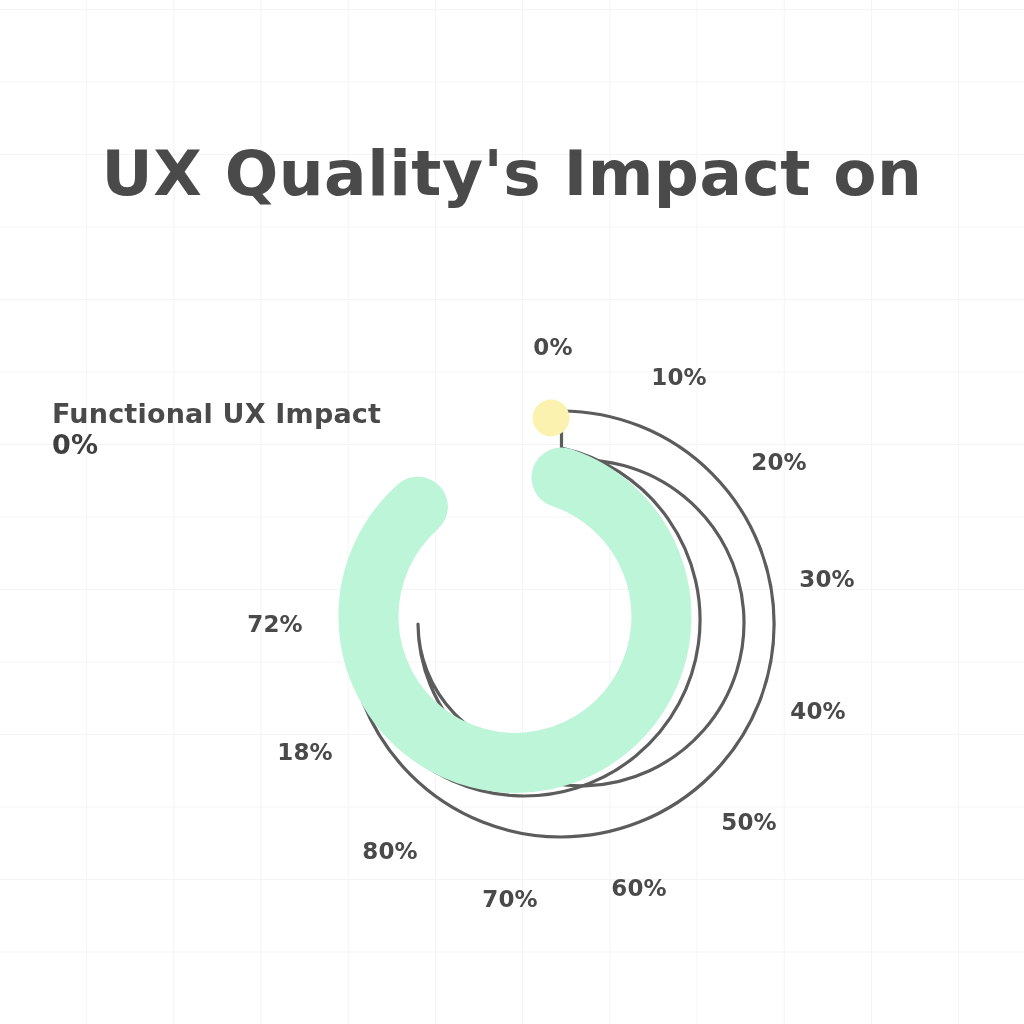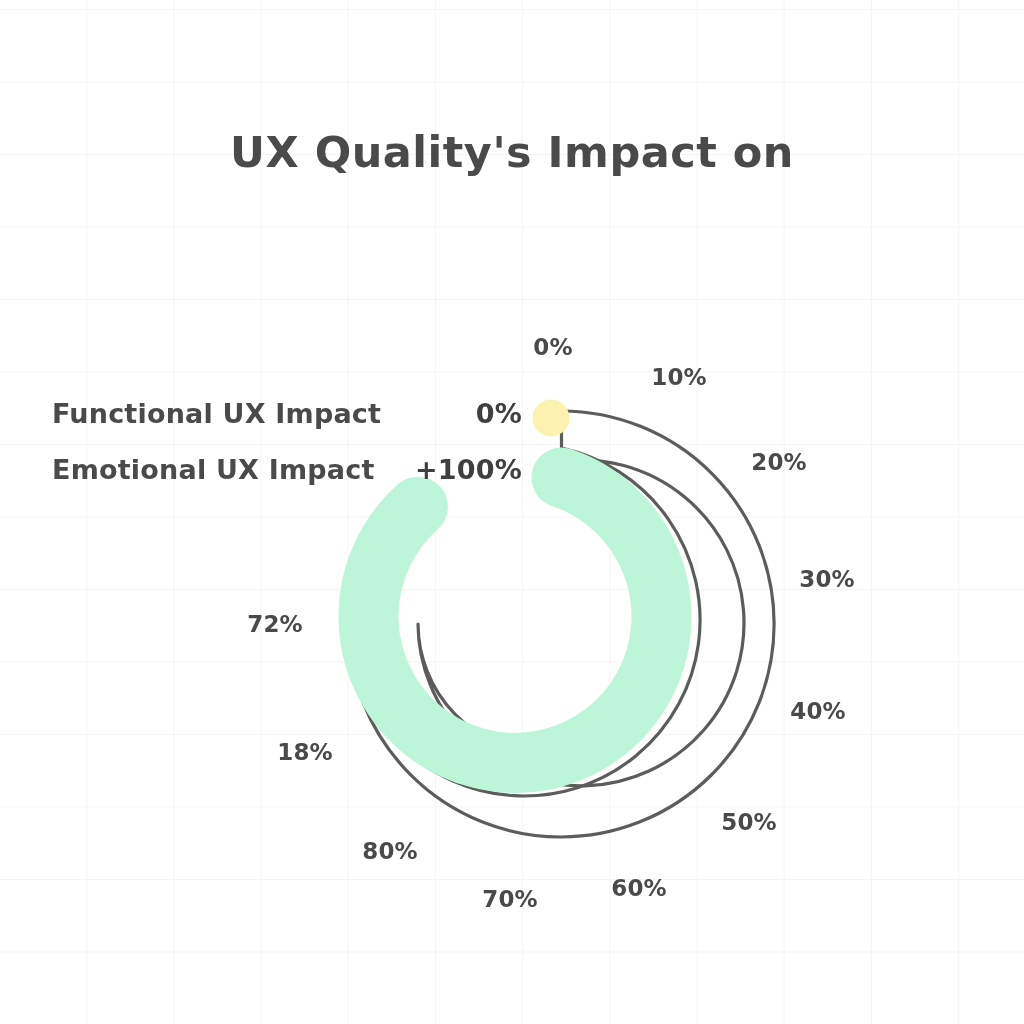--- a/index.html
+++ b/index.html
@@ -35,38 +35,40 @@
     left: 0;
     right: 0;
     top: 118px;
     text-align: center;
     pointer-events: none;
   }
   .title-line {
     display: block;
     font-family: "DejaVu Sans", "Liberation Sans", sans-serif;
     font-weight: 700;
-    font-size: 43px;
+    font-size: 63px;
     line-height: 69px;
     letter-spacing: 0.5px;
     color: #4a4a4a;
+    margin-top: 21px;
   }
 
   
   #legend {
     position: absolute;
     left: 52px;
     top: 398px;
     width: 470px;
   }
   .legend-row {
     display: flex;
     align-items: baseline;
     justify-content: space-between;
     height: 56px;
+    flex-direction: column;
   }
   .legend-label {
     font-family: "DejaVu Sans", "Liberation Sans", sans-serif;
     font-weight: 700;
     font-size: 27px;
     color: #4a4a4a;
     letter-spacing: 0.2px;
     white-space: nowrap;
   }
   .legend-value {
@@ -168,20 +170,16 @@
       <span class="tick" style="left: 390px; top: 851px;">80%</span>
       <span class="tick" style="left: 305px; top: 752px;">18%</span>
       <span class="tick" style="left: 275px; top: 624px;">72%</span>
     </div>
 
   <div id="legend">
     <div class="legend-row">
       <span class="legend-label">Functional UX Impact</span>
       <span class="legend-value">0%</span>
     </div>
-    <div class="legend-row">
-      <span class="legend-label">Emotional UX Impact</span>
-      <span class="legend-value">+100%</span>
-    </div>
   </div>
 
 
 </div>
 
 </body></html>

